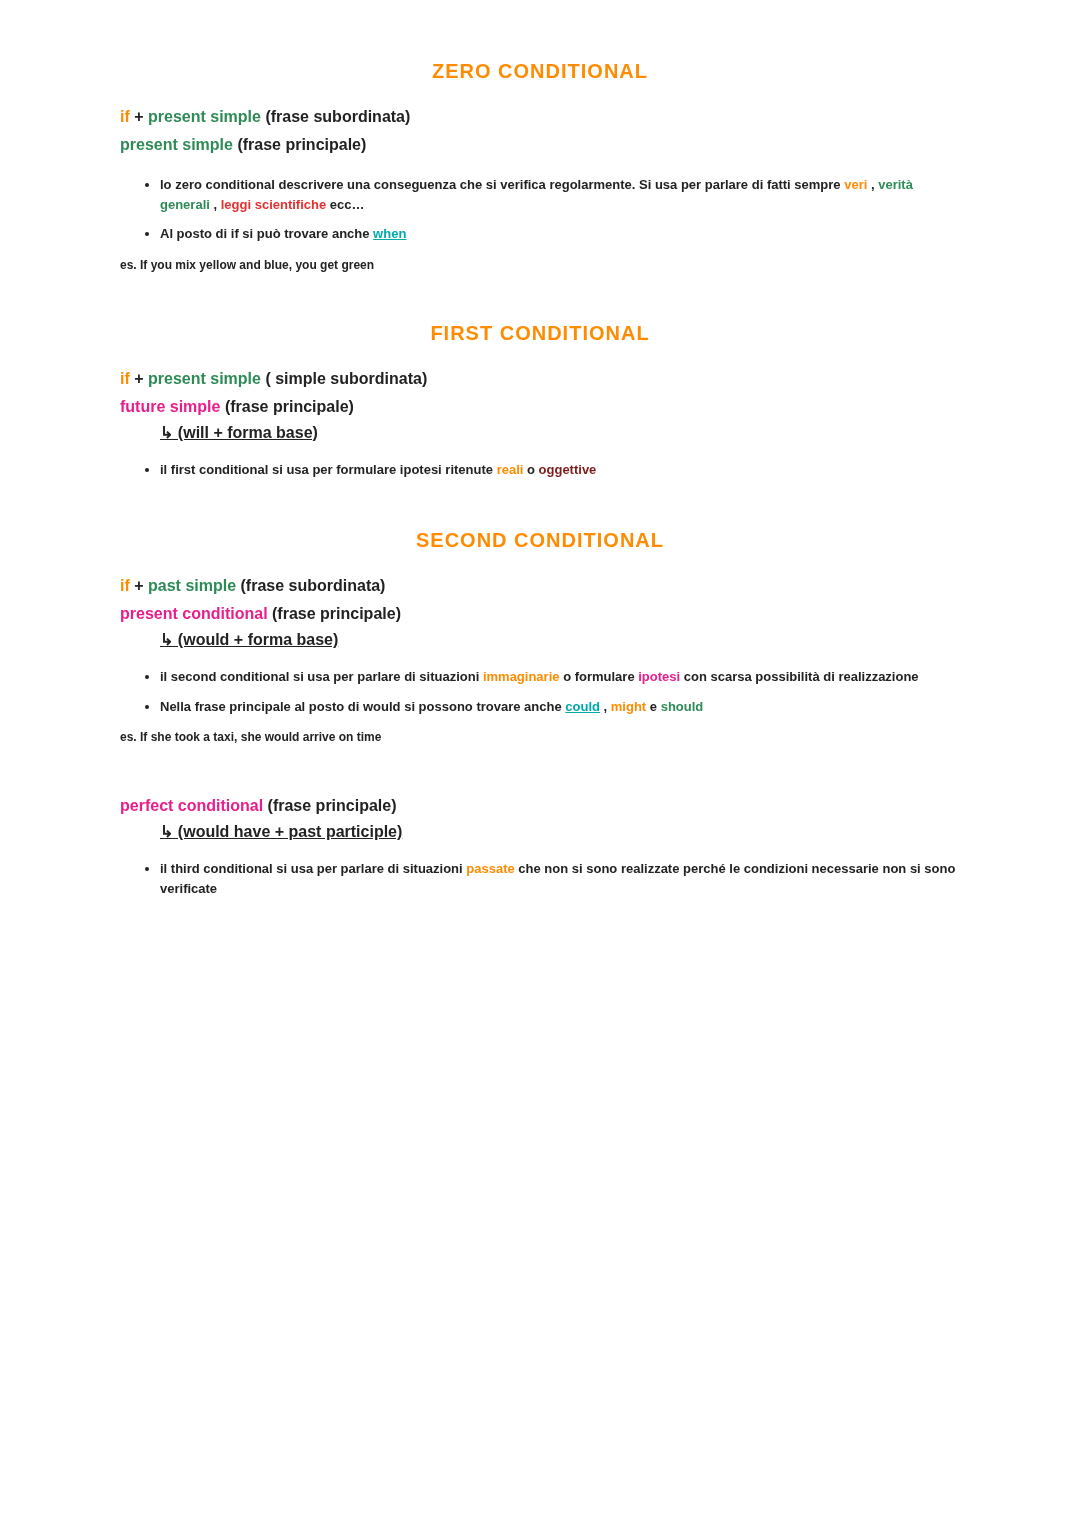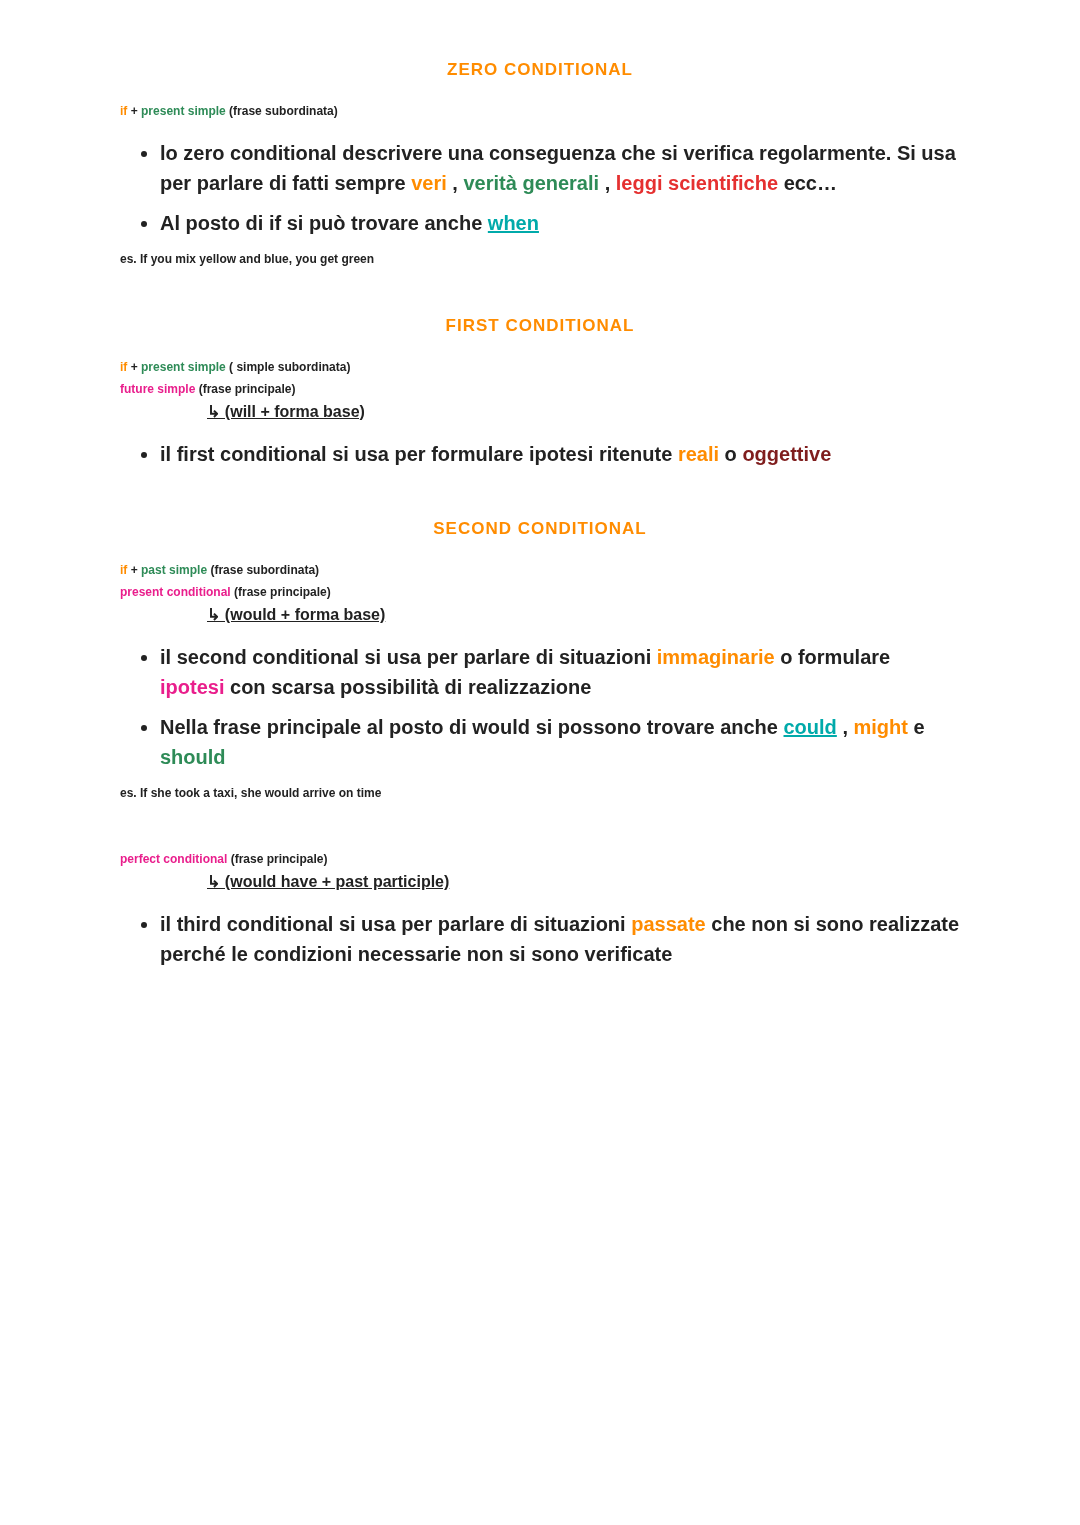--- a/index.html
+++ b/index.html
@@ -17,84 +17,88 @@
       color: #222222;
     }
 
     .section {
       margin-bottom: 50px;
     }
 
     .section-title {
       text-align: center;
       font-weight: 900;
-      font-size: 17px;
+      font-size: 20px;
       letter-spacing: 1px;
       color: #ff8c00;
       margin-bottom: 22px;
       text-transform: uppercase;
     }
 
     .formula-block {
       margin-bottom: 18px;
     }
 
     .formula-line {
-      font-size: 12px;
+      font-size: 16px;
       font-weight: 700;
       margin-bottom: 4px;
       line-height: 1.5;
     }
 
     .sub-formula {
       margin-left: 40px;
       font-size: 16px;
       font-weight: 700;
     }
 
     .bullet-list {
       margin: 14px 0 14px 40px;
       list-style: disc;
     }
 
     .bullet-list li {
-      font-size: 20px;
+      font-size: 13px;
       font-weight: 700;
       margin-bottom: 10px;
       line-height: 1.5;
     }
 
     .example {
       font-size: 12px;
       font-weight: 900;
       margin-top: 10px;
       margin-bottom: 0;
     }
 
     .c-orange { color: #ff8c00; }
     .c-green  { color: #2e8b57; }
     .c-red    { color: #e53030; }
     .c-purple { color: #7f1d1d; }
     .c-teal   { color: #00aaaa; text-decoration: underline; }
     .c-pink   { color: #e91e8c; }
 
-    .underline { text-decoration: underline; margin-left: 47px; }
+    .underline { text-decoration: underline; }
   </style>
 </head>
 <body>
 
 <div class="section">
   <div class="section-title">ZERO CONDITIONAL</div>
 
   <div class="formula-block">
     <div class="formula-line">
       <span class="c-orange">if</span>
       <span> + </span>
       <span class="c-green">present simple</span>
       <span> (frase subordinata)</span>
+    </div>
+    <div class="formula-line">
+      <span class="c-green">present simple</span>
+      <span> (frase principale)</span>
     </div>
   </div>
 
   <ul class="bullet-list">
     <li>
       <span>lo zero conditional descrivere una conseguenza che si verifica regolarmente. Si usa per parlare di fatti sempre </span>
       <span class="c-orange">veri</span>
       <span>, </span>
       <span class="c-green">verità generali</span>
       <span>, </span>

